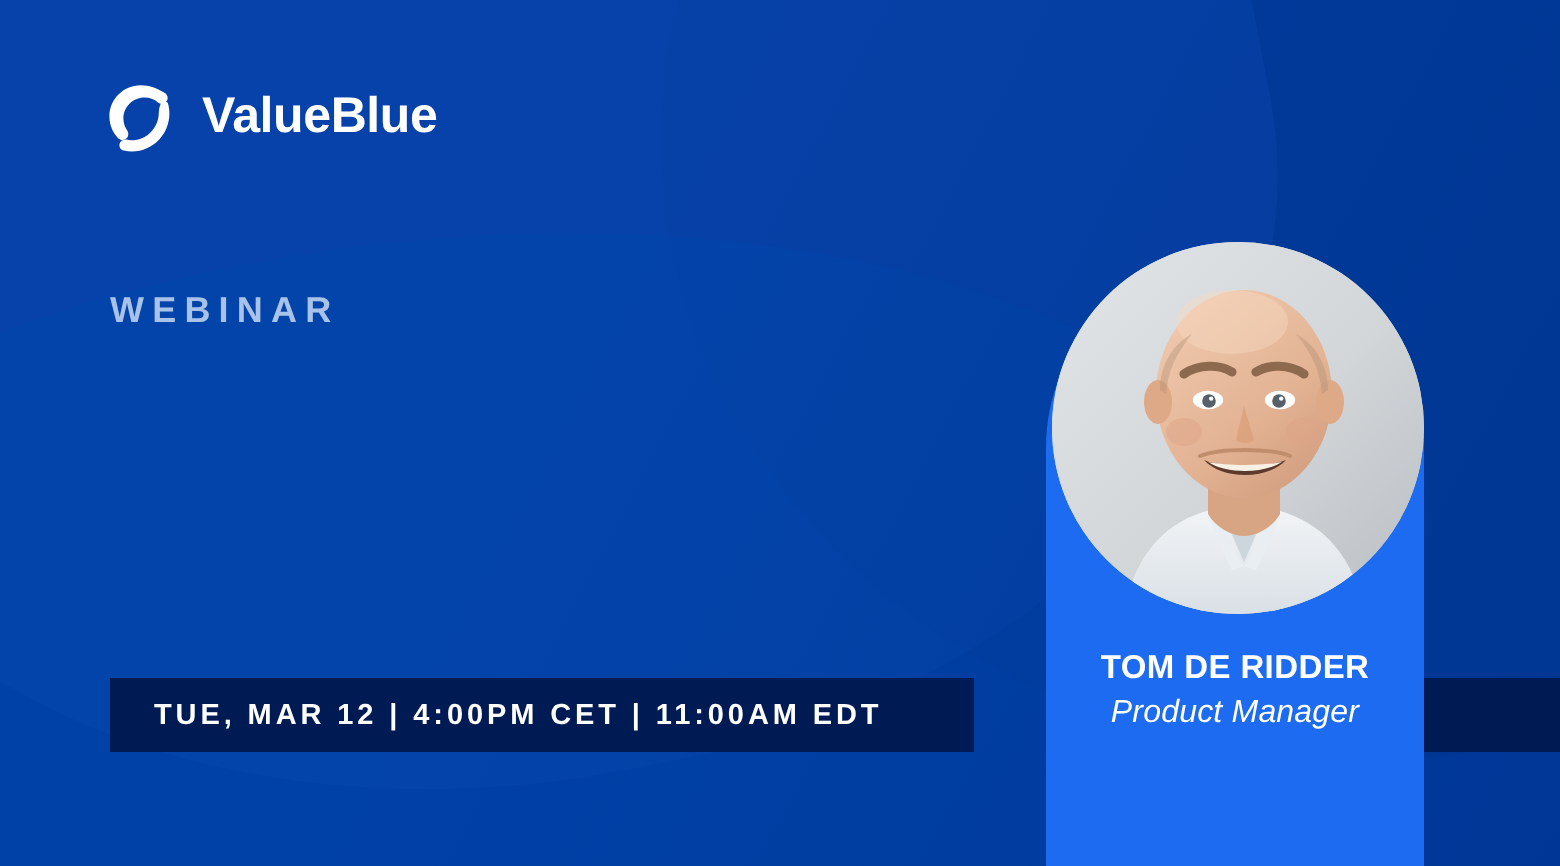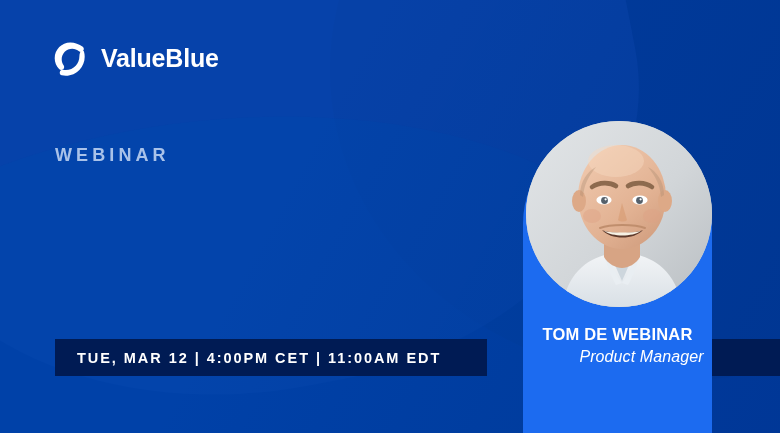--- a/index.html
+++ b/index.html
@@ -179,21 +179,20 @@
     position: absolute;
     left: 523px;
     top: 348px;
     width: 189px;
     text-align: center;
     color: #ffffff;
     font-size: 16px;
     font-style: italic;
     letter-spacing: 0.1px;
     white-space: nowrap;
-    padding-left: 24px;
   }
 </style>
 </head>
 <body>
 
 <div class="banner">
 
   <div class="bg-base"></div>
   <div class="bg-swoosh-c"></div>
   <div class="bg-swoosh-a"></div>
@@ -269,16 +268,16 @@
       <ellipse cx="66" cy="95" rx="9" ry="7" fill="#dda184" opacity=".45"></ellipse>
       <ellipse cx="126" cy="95" rx="9" ry="7" fill="#dda184" opacity=".45"></ellipse>
 
       <ellipse cx="90" cy="40" rx="28" ry="16" fill="#f6d9c1" opacity=".45"></ellipse>
 
       <path d="M54 74 C54 60 62 50 70 46 C62 56 58 64 57 76 Z" fill="#a98a6f" opacity=".35"></path>
       <path d="M138 74 C138 60 130 50 122 46 C130 56 134 64 135 76 Z" fill="#a98a6f" opacity=".35"></path>
     </svg>
   </div>
 
-  <div class="speaker-name">TOM DE WEBINAR</div>
+  <div class="speaker-name">TOM DE RIDDER</div>
   <div class="speaker-role">Product Manager</div>
 
 </div>
 
 </body></html>

